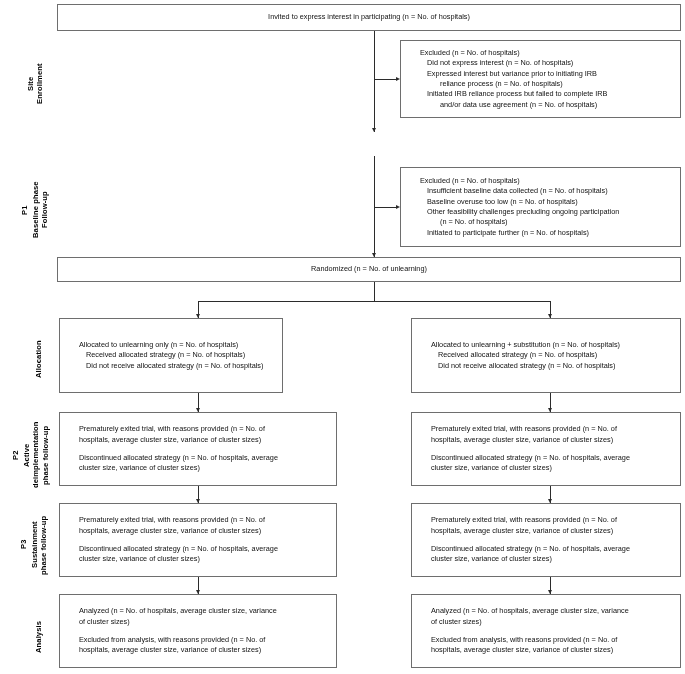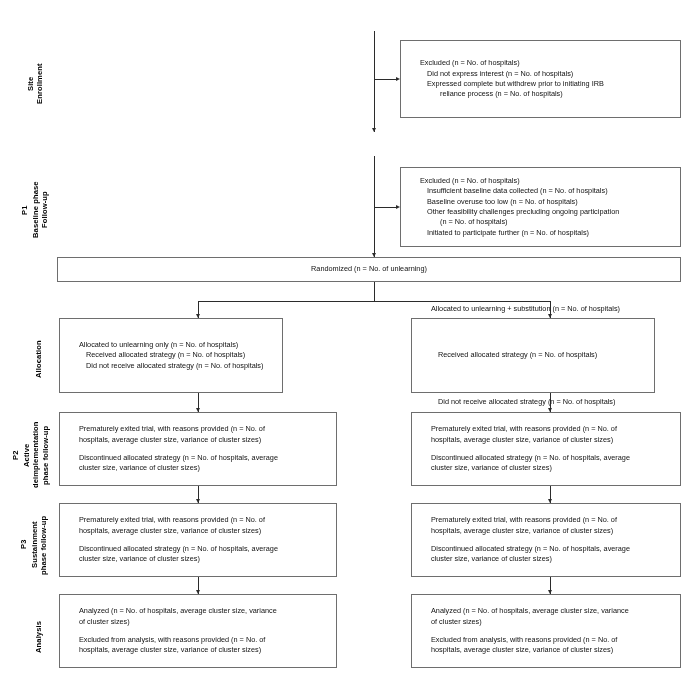--- a/index.html
+++ b/index.html
@@ -157,26 +157,31 @@
   <div class="vline" style="left:198px; top:486px; height:17px;"></div>
   <div class="arrow-down" style="left:195.5px; top:499px;"></div>
   <div class="vline" style="left:550px; top:486px; height:17px;"></div>
   <div class="arrow-down" style="left:547.5px; top:499px;"></div>
 
   <div class="vline" style="left:198px; top:577px; height:17px;"></div>
   <div class="arrow-down" style="left:195.5px; top:590px;"></div>
   <div class="vline" style="left:550px; top:577px; height:17px;"></div>
   <div class="arrow-down" style="left:547.5px; top:590px;"></div>
 
+  <div class="box centered" style="left:57px; top:4px; width:624px; height:27px;">
+    <span class="ln">Invited to express interest in participating (n = No. of hospitals)</span>
+  </div>
 
   <div class="box padded" style="left:400px; top:40px; width:281px; height:78px;">
     <div class="ln">Excluded (n = No. of hospitals)</div>
     <div class="ln ind1">Did not express interest (n = No. of hospitals)</div>
-    <div class="ln ind1">Expressed complete but withdrew prior to initiating IRB</div>
+    <div class="ln ind1">Expressed interest but variance prior to initiating IRB</div>
     <div class="ln ind2">reliance process (n = No. of hospitals)</div>
+    <div class="ln ind1">Initiated IRB reliance process but failed to complete IRB</div>
+    <div class="ln ind2">and/or data use agreement (n = No. of hospitals)</div>
   </div>
 
 
   <div class="box padded" style="left:400px; top:167px; width:281px; height:80px;">
     <div class="ln">Excluded (n = No. of hospitals)</div>
     <div class="ln ind1">Insufficient baseline data collected (n = No. of hospitals)</div>
     <div class="ln ind1">Baseline overuse too low (n = No. of hospitals)</div>
     <div class="ln ind1">Other feasibility challenges precluding ongoing participation</div>
     <div class="ln ind2">(n = No. of hospitals)</div>
     <div class="ln ind1">Initiated to participate further  (n = No. of hospitals)</div>
@@ -185,21 +190,21 @@
   <div class="box centered" style="left:57px; top:257px; width:624px; height:25px;">
     <span class="ln">Randomized (n = No. of unlearning)</span>
   </div>
 
   <div class="box padded" style="left:59px; top:318px; width:224px; height:75px;">
     <div class="ln">Allocated to unlearning only (n = No. of hospitals)</div>
     <div class="ln ind1">Received allocated strategy (n = No. of hospitals)</div>
     <div class="ln ind1">Did not receive allocated strategy (n = No. of hospitals)</div>
   </div>
 
-  <div class="box padded" style="left:411px; top:318px; width:244px; height:75px;gap:36px;">
+  <div class="box padded" style="left:411px; top:318px; width:270px; height:75px;">
     <div class="ln">Allocated to unlearning + substitution (n = No. of hospitals)</div>
     <div class="ln ind1">Received allocated strategy (n = No. of hospitals)</div>
     <div class="ln ind1">Did not receive allocated strategy (n = No. of hospitals)</div>
   </div>
 
   <div class="box padded" style="left:59px; top:412px; width:278px; height:74px;">
     <div class="ln">Prematurely exited trial, with reasons provided (n = No. of</div>
     <div class="ln">hospitals, average cluster size, variance of cluster sizes)</div>
     <div class="gap"></div>
     <div class="ln">Discontinued allocated strategy (n = No. of hospitals, average</div>

